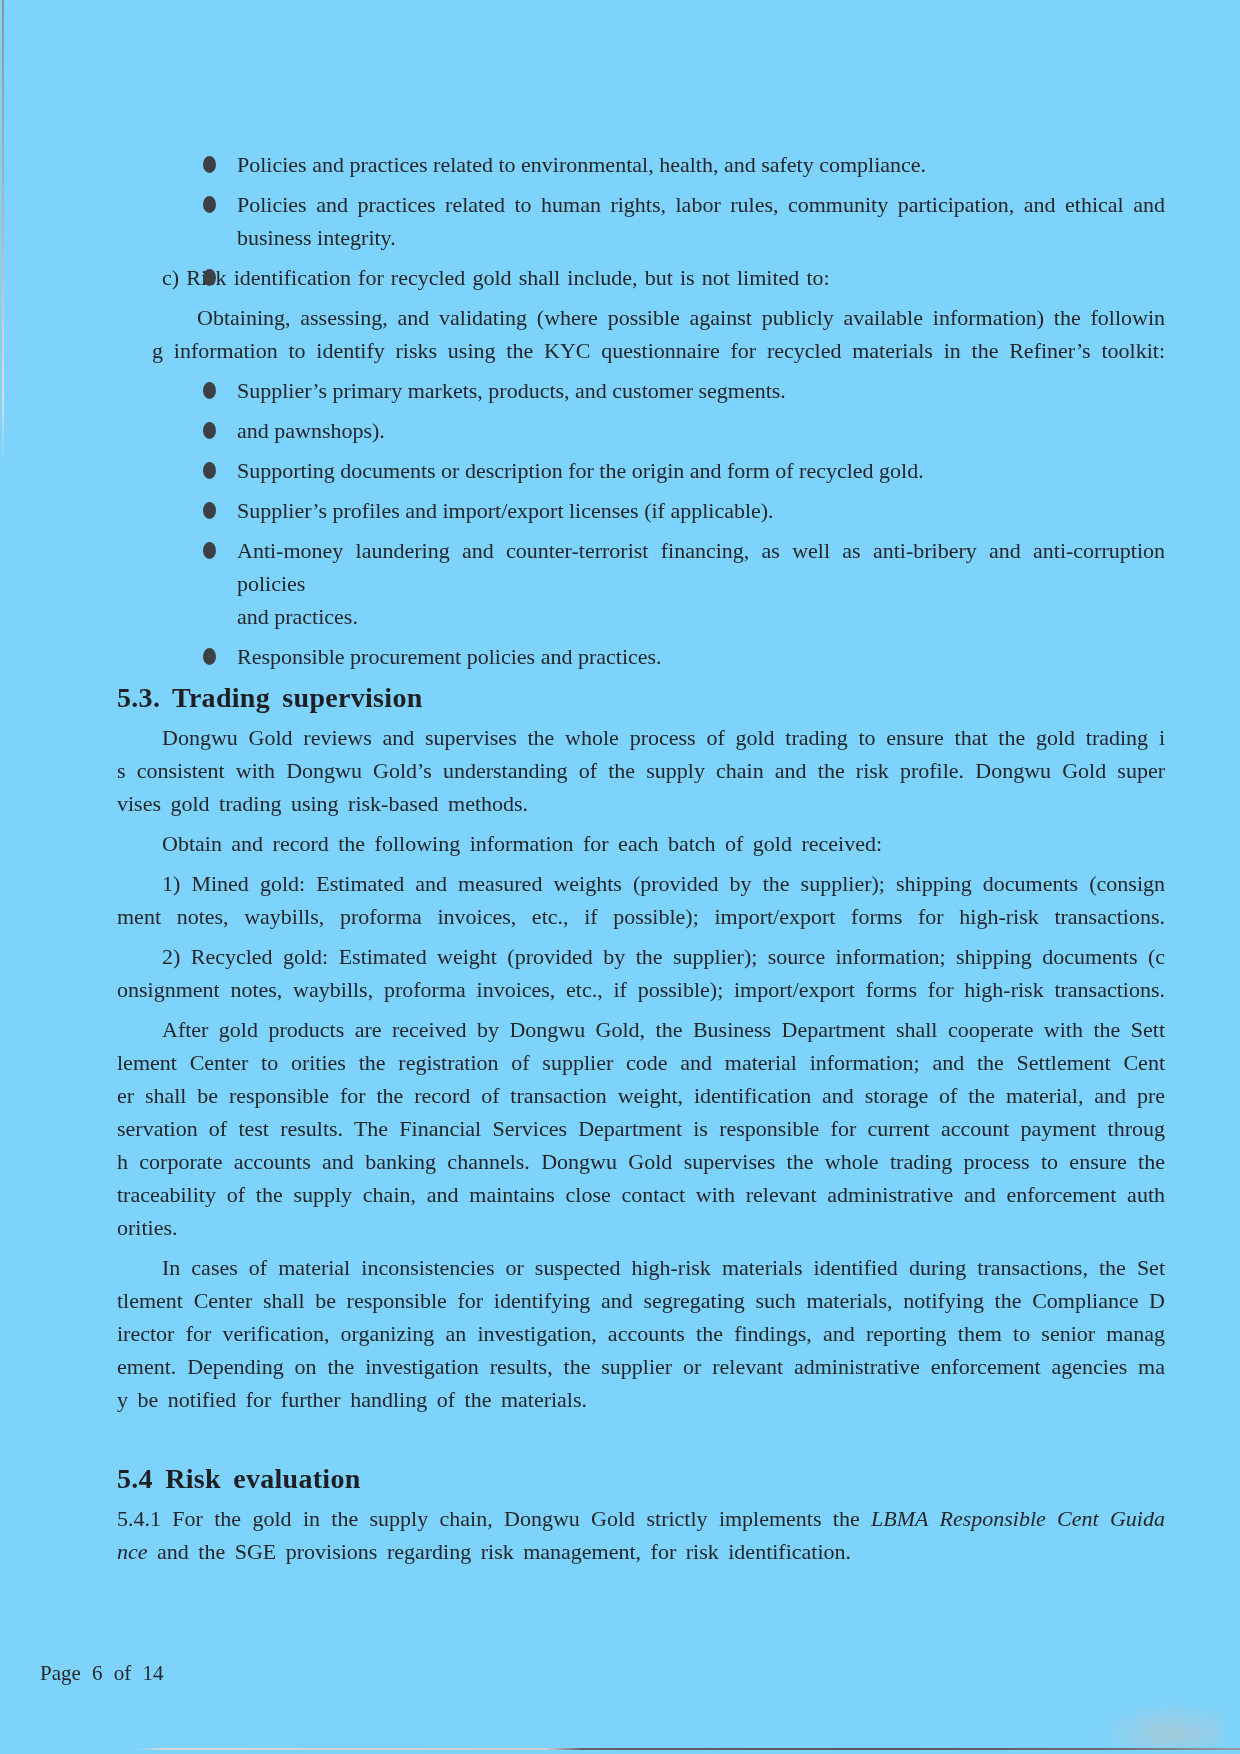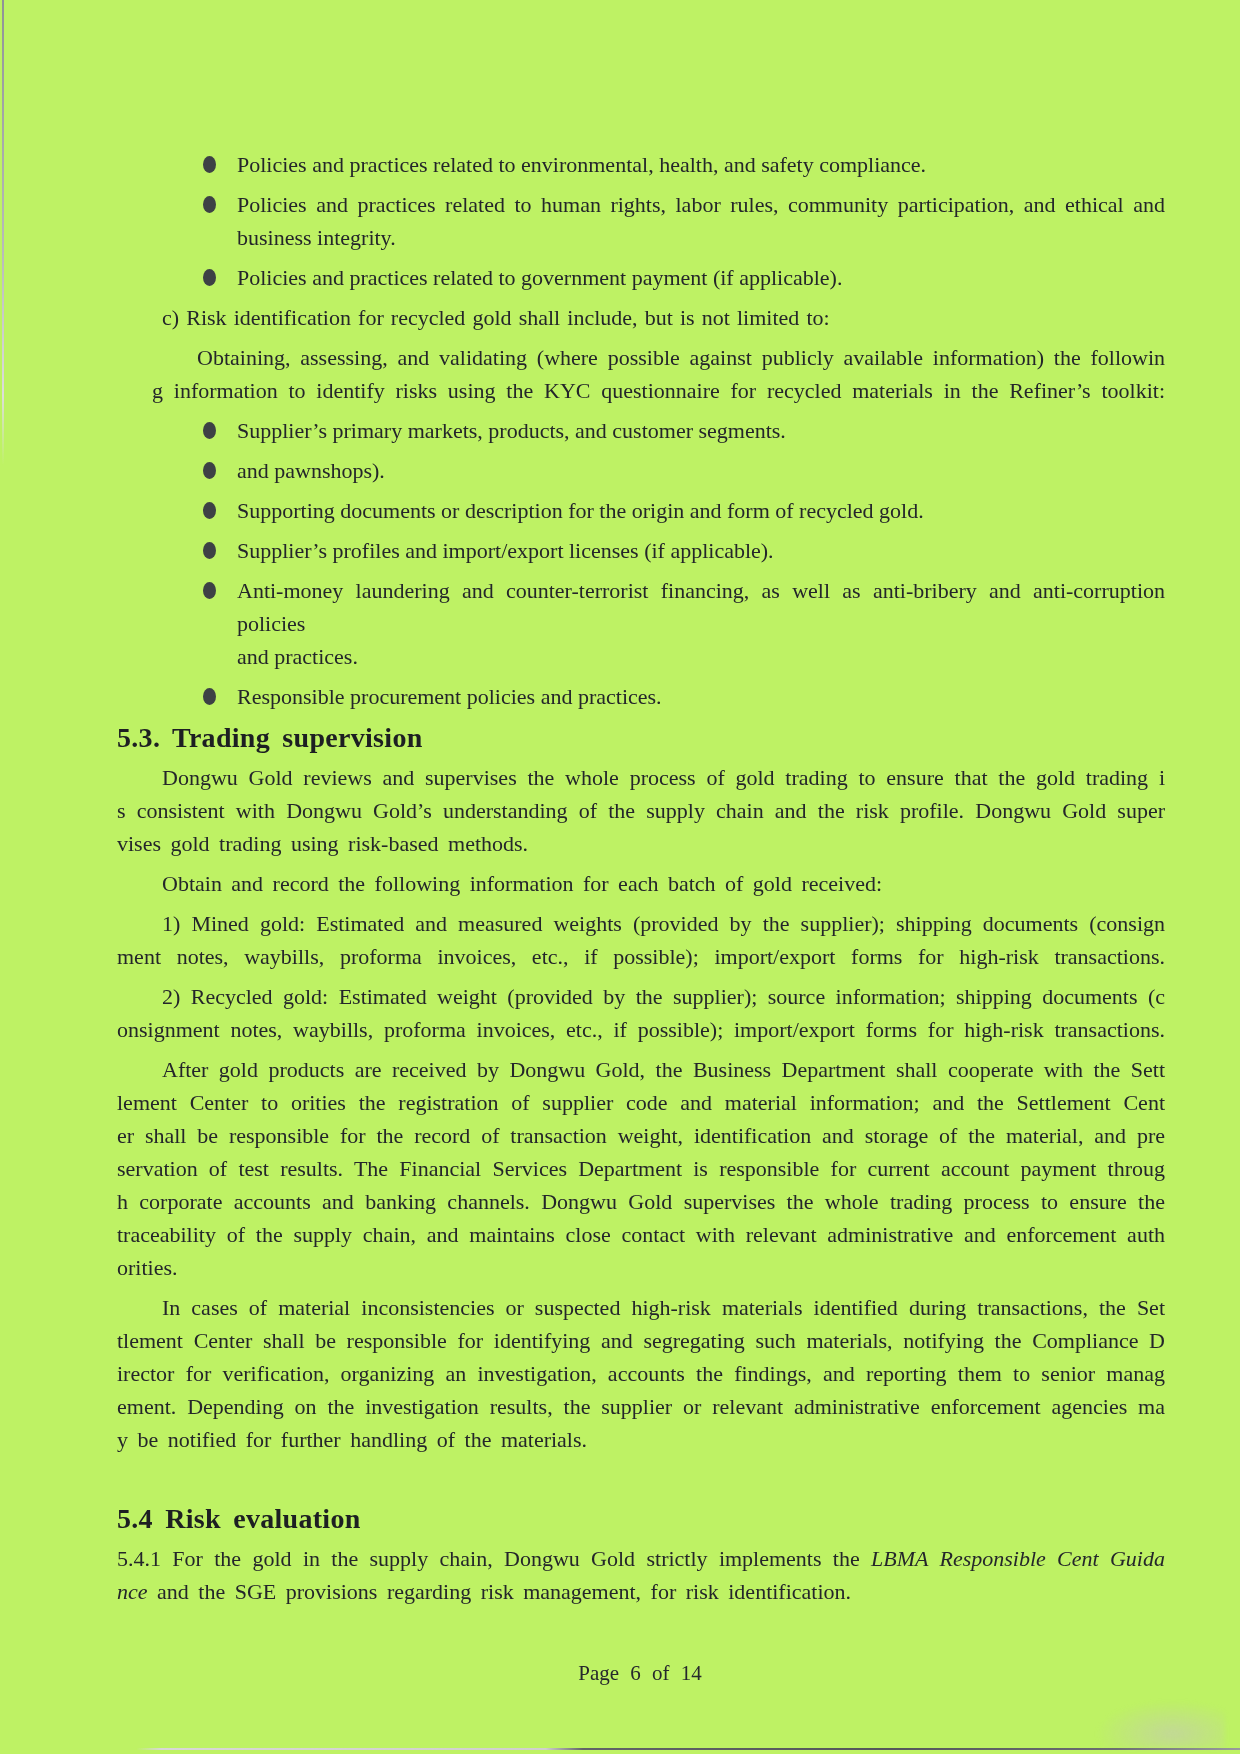--- a/index.html
+++ b/index.html
@@ -2,21 +2,21 @@
 <html><head>
 <meta charset="utf-8">
 <style>
   html,body{margin:0;padding:0;}
   body{
     width:1240px;height:1754px;position:relative;
     background:#e9e9e7;
     font-family:"Liberation Serif","DejaVu Serif",serif;
   }
   .page{
-    position:absolute;inset:0;background:#bef264;overflow:hidden;padding-left:8px;
+    position:absolute;inset:0;background:#7dd3fc;overflow:hidden;padding-left:8px;
   }
   .content{
     position:absolute;left:117px;top:141px;width:1048px;
     font-size:22px;line-height:33px;color:#24262a;
   }
   .line{white-space:normal;}
   .line.just{text-align:justify;text-align-last:justify;}
   .indent{padding-left:45px;box-sizing:border-box;}
   .para{margin:7px 0;}
   .bullet-item{position:relative;padding-left:120px;margin:7px 0;box-sizing:border-box;}
@@ -24,21 +24,21 @@
     position:absolute;left:86px;top:8px;width:13px;height:17px;
     border-radius:50%;background:#3d4145;
   }
   .heading{
     font-weight:700;font-size:28px;letter-spacing:.3px;word-spacing:5px;
     margin:8px 0 7px;color:#1d1f22;
   }
   .i{font-style:italic;}
   .footer{
     position:absolute;left:0;top:1661px;width:100%;box-sizing:border-box;
-    padding-left:40px;text-align:center;
+    padding-left:40px;text-align:left;
     font-size:21px;word-spacing:6px;color:#26282c;
     font-family:"Liberation Serif","DejaVu Serif",serif;
   }
   
   .left-edge{
     position:absolute;left:2px;top:0;width:2px;height:465px;
     background:linear-gradient(#8f9397 0%,#b9bbbc 55%,#dddddb 85%,rgba(221,221,219,0) 100%);
   }
   .bottom-line{
     position:absolute;left:0;top:1748px;width:100%;height:2px;
@@ -63,21 +63,20 @@
         <span class="marker"></span>
         <div class="line"><span>Policies and practices related to environmental, health, and safety compliance.</span></div>
       </div>
       <div class="bullet-item">
         <span class="marker"></span>
         <div class="line just"><span>Policies and practices related to human rights, labor rules, community participation, and ethical and</span></div>
         <div class="line"><span>business integrity.</span></div>
       </div>
       <div class="bullet-item">
         <span class="marker"></span>
-        <div class="line"><span>Policies and practices related to government payment (if applicable).</span></div>
       </div>
       <div class="para">
         <div class="line just indent" style="width: 68%;"><span>c) Risk identification for recycled gold shall include, but is not limited to:</span></div>
       </div>
       <div class="para" style="margin-left: 35px;">
         <div class="line just indent"><span>Obtaining, assessing, and validating (where possible against publicly available information) the followin</span></div>
         <div class="line just"><span>g information to identify risks using the KYC questionnaire for recycled materials in the Refiner’s toolkit:</span></div>
       </div>
       <div class="bullet-item">
         <span class="marker"></span>

